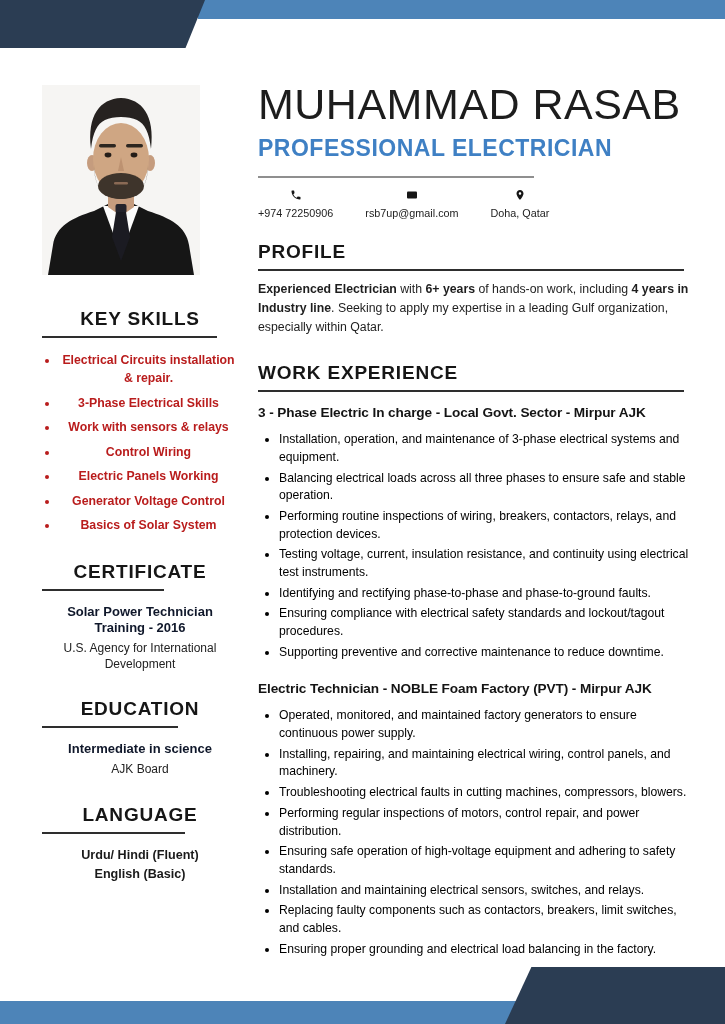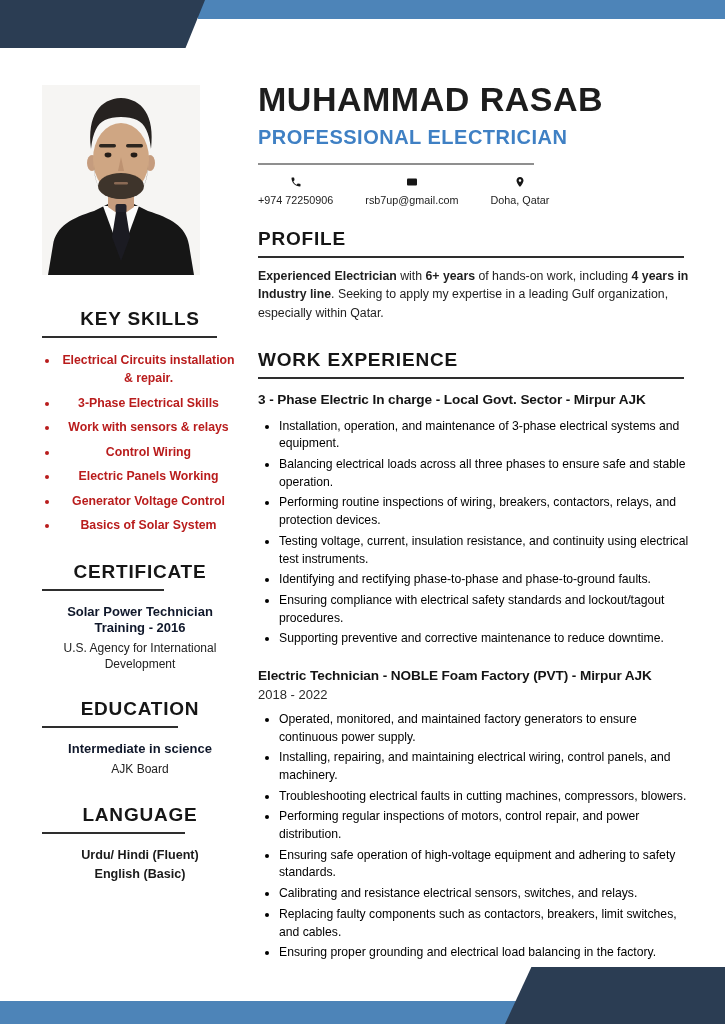--- a/index.html
+++ b/index.html
@@ -29,22 +29,22 @@
   
   .h-section{font-size:19px; font-weight:800; letter-spacing:0.8px; color:#161616;}
   .rule{height:2px; background:var(--rule); margin-top:6px;}
   .rule.w-main{width:426px;}
   .rule.w-ks{width:175px;}
   .rule.w-cert{width:122px;}
   .rule.w-edu{width:136px;}
   .rule.w-lang{width:143px;}
 
   
-  .name{font-size:34px; font-weight:700; letter-spacing:0.5px; color:#1d1d1d; line-height:1.05;}
-  .job-title-top{margin-top:8px; font-size:20px; font-weight:800; letter-spacing:0.5px; color:var(--accent);}
+  .name{font-size:43px; font-weight:400; letter-spacing:0.5px; color:#1d1d1d; line-height:1.05;}
+  .job-title-top{margin-top:8px; font-size:23px; font-weight:800; letter-spacing:0.5px; color:var(--accent);}
   .gray-rule{width:276px; height:2px; background:var(--grayrule); margin-top:14px;}
   .contact-row{display:flex; align-items:center; margin-top:11px; font-size:10.8px; color:#222;}
   .contact-item{display:flex; align-items:center; gap:6px; margin-right:32px; white-space:nowrap;flex-direction:column;}
   .cicon{width:12px; height:12px; flex:0 0 auto;}
   .cicon svg{display:block; width:12px; height:12px; fill:#161616;}
 
   
   .sec{margin-top:22px;}
   .para{margin-top:9px; font-size:12.3px; line-height:1.52; color:#1e1e1e;}
   .para .b{font-weight:700;}
@@ -210,28 +210,27 @@
             <li>Performing routine inspections of wiring, breakers, contactors, relays, and protection devices.</li>
             <li>Testing voltage, current, insulation resistance, and continuity using electrical test instruments.</li>
             <li>Identifying and rectifying phase-to-phase and phase-to-ground faults.</li>
             <li>Ensuring compliance with electrical safety standards and lockout/tagout procedures.</li>
             <li>Supporting preventive and corrective maintenance to reduce downtime.</li>
           </ul>
       </div>
 
       <div class="job">
         <div class="job-title">Electric Technician - NOBLE Foam Factory (PVT) - Mirpur AJK</div>
-        <div class="job-dates">2018 - 2022</div>
         <ul class="bullets">
             <li>Operated, monitored, and maintained factory generators to ensure continuous power supply.</li>
             <li>Installing, repairing, and maintaining electrical wiring, control panels, and machinery.</li>
             <li>Troubleshooting electrical faults in cutting machines, compressors, blowers.</li>
             <li>Performing regular inspections of motors, control repair, and power distribution.</li>
             <li>Ensuring safe operation of high-voltage equipment and adhering to safety standards.</li>
-            <li>Calibrating and resistance electrical sensors, switches, and relays.</li>
+            <li>Installation and maintaining electrical sensors, switches, and relays.</li>
             <li>Replacing faulty components such as contactors, breakers, limit switches, and cables.</li>
             <li>Ensuring proper grounding and electrical load balancing in the factory.</li>
           </ul>
       </div>
 
     </div>
 
   </div>
 
 </div>

